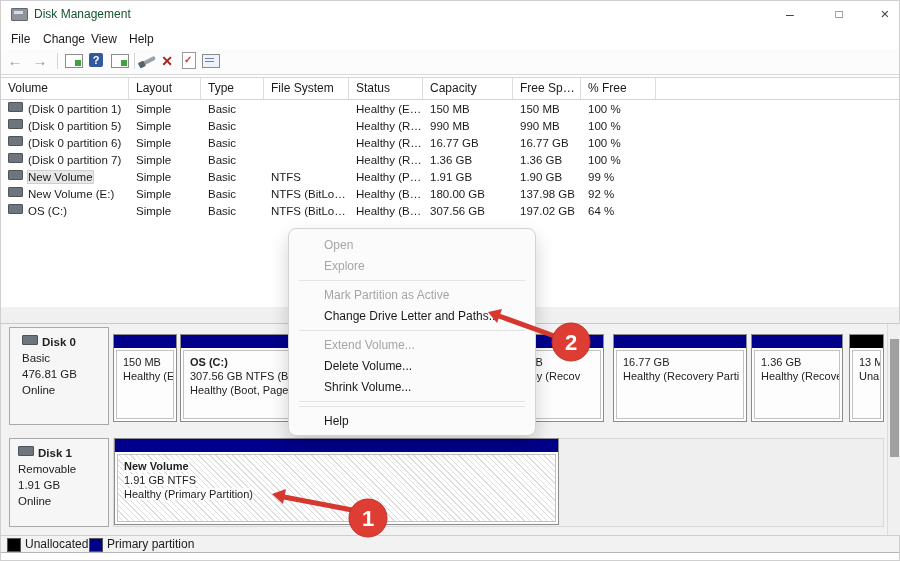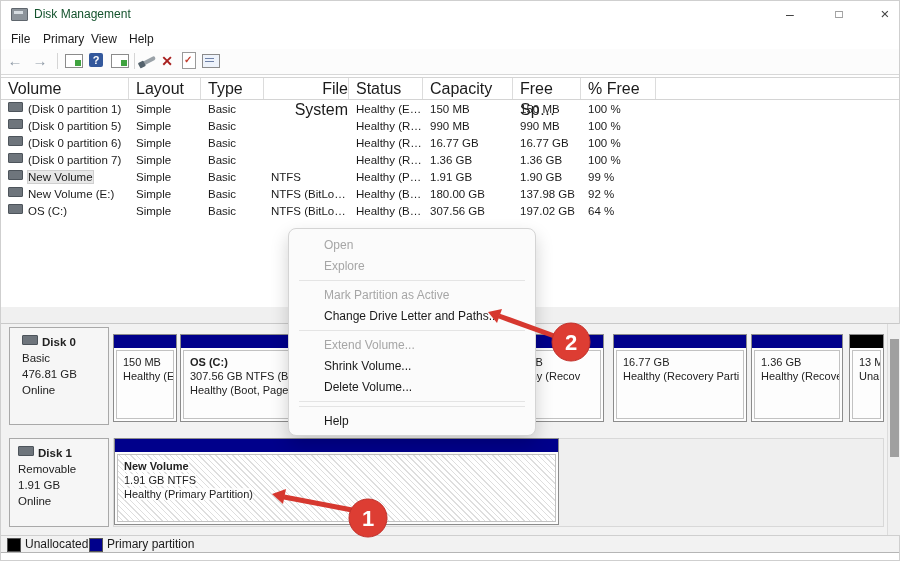--- a/index.html
+++ b/index.html
@@ -39,24 +39,24 @@
   .tb-doc{position:absolute;top:3px;width:12px;height:15px;border:1px solid #9a9a9a;background:#fff;}
   .tb-doc::after{content:"✓";position:absolute;left:1px;top:1px;font-size:10px;font-weight:bold;color:#c03a2b;}
   .tb-props{position:absolute;top:5px;width:16px;height:12px;border:1px solid #8b8b8b;background:#eef3fb;}
   .tb-props::after{content:"";position:absolute;left:2px;top:3px;width:9px;height:1px;background:#6f82a8;
                    box-shadow:0 3px 0 #6f82a8;}
 
   
   .list-pane{position:absolute;left:0;top:74px;width:100%;height:232px;background:#fff;}
   .thead{position:absolute;left:0;top:2px;width:100%;height:21px;background:#fff;
          border-top:1px solid #d4d4d4;border-bottom:1px solid #d4d4d4;}
-  .hc{position:absolute;top:0;height:21px;line-height:21px;font-size:16px;color:#1b1b1b;
+  .hc{position:absolute;top:0;height:21px;line-height:21px;font-size:12px;color:#1b1b1b;
       padding-left:7px;border-right:1px solid #dcdcdc;box-sizing:border-box;}
   .h0{left:0;width:128px;} .h1{left:128px;width:72px;} .h2{left:200px;width:63px;}
-  .h3{left:263px;width:85px;text-align:right;} .h4{left:348px;width:74px;} .h5{left:422px;width:90px;}
+  .h3{left:263px;width:85px;} .h4{left:348px;width:74px;} .h5{left:422px;width:90px;}
   .h6{left:512px;width:68px;} .h7{left:580px;width:75px;}
   .trow{position:absolute;left:0;width:100%;height:17px;}
   .c{position:absolute;top:0;height:17px;line-height:17px;font-size:11.5px;color:#1b1b1b;
      white-space:nowrap;overflow:hidden;}
   .c0{left:7px;width:119px;} .c1{left:135px;width:64px;} .c2{left:207px;width:55px;}
   .c3{left:270px;width:77px;} .c4{left:355px;width:66px;} .c5{left:429px;width:82px;}
   .c6{left:519px;width:60px;} .c7{left:587px;width:67px;}
   .disk-ico{display:inline-block;width:13px;height:8px;background:#6e757c;border:1px solid #4d545b;
             border-radius:1px;margin-right:5px;vertical-align:1px;}
   .sel-label{background:#e8e8e8;outline:1px solid #d0d0d0;}
@@ -115,21 +115,21 @@
   <div class="titlebar">
     <div class="app-ico"></div>
     <div class="title-text">Disk Management</div>
     <div class="winbtn btn-min">–</div>
     <div class="winbtn btn-max">□</div>
     <div class="winbtn btn-close">×</div>
   </div>
 
   <div class="menubar">
     <span class="menu-item m0">File</span>
-    <span class="menu-item m1">Primary</span>
+    <span class="menu-item m1">Change</span>
     <span class="menu-item m2">View</span>
     <span class="menu-item m3">Help</span>
   </div>
 
   <div class="toolbar">
     <span class="tbtn nav-arrow" style="left:4px;">←</span>
     <span class="tbtn nav-arrow" style="left:29px;">→</span>
     <span class="tsep" style="left:56px;"></span>
     <span class="tb-panel" style="left:64px;"></span>
     <span class="tb-help" style="left:88px;">?</span>
@@ -315,22 +315,22 @@
   </div>
 
   <div class="cmenu">
     <div class="mi dis">Open</div>
     <div class="mi dis">Explore</div>
     <div class="msep"></div>
     <div class="mi dis">Mark Partition as Active</div>
     <div class="mi">Change Drive Letter and Paths...</div>
     <div class="msep"></div>
     <div class="mi dis">Extend Volume...</div>
+    <div class="mi">Delete Volume...</div>
     <div class="mi">Shrink Volume...</div>
-    <div class="mi">Delete Volume...</div>
     <div class="msep"></div>
     <div class="msep"></div>
     <div class="mi">Help</div>
   </div>
 
   <svg class="overlay" viewBox="0 0 900 561">
     <g>
       <line x1="556" y1="336" x2="498" y2="315" stroke="#d6382f" stroke-width="5"></line>
       <polygon points="487,311 501,308 496,322" fill="#d6382f"></polygon>
       <circle cx="570" cy="341" r="19" fill="#dd3d33" stroke="#c1302a" stroke-width="1"></circle>

